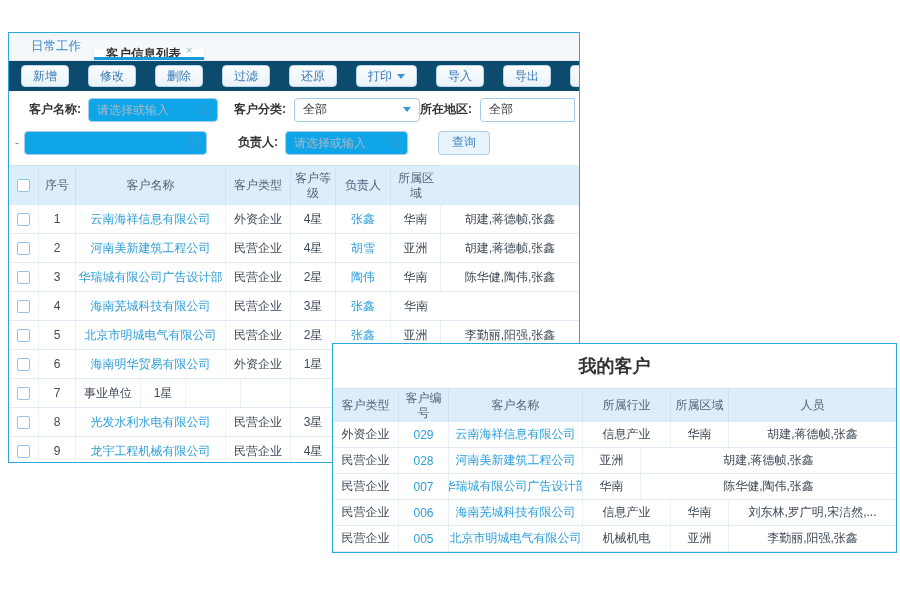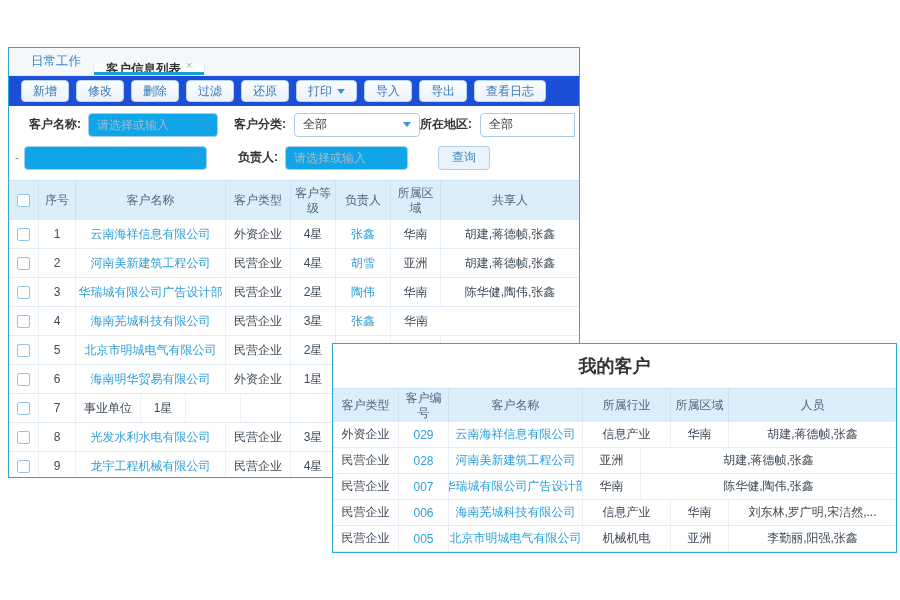--- a/index.html
+++ b/index.html
@@ -1,36 +1,36 @@
 <!DOCTYPE html>
 <html><head>
 <meta charset="utf-8">
 <style>
   * { box-sizing: border-box; margin: 0; padding: 0; }
   html,body { width:900px; height:600px; background:#ffffff;
     font-family:"Liberation Sans","DejaVu Sans",sans-serif; }
   #stage { position:relative; width:900px; height:600px; overflow:hidden; background:#fff; }
 
   
-  .panel1 { position:absolute; left:8px; top:47px; width:572px; height:431px;
+  .panel1 { position:absolute; left:8px; top:32px; width:572px; height:431px;
     background:#fff; border:1px solid #2ba7dd; overflow:hidden; }
 
   .tabbar { height:28px; background:#f4f8fb; border-bottom:1px solid #dfe9f2;
     display:flex; align-items:stretch; padding-left:10px; }
   .tab { display:flex; align-items:center; padding:0 12px; font-size:12.5px;
     color:#3a87c8; cursor:pointer; position:relative; }
   .tab.active { background:#ffffff; color:#333; font-weight:bold;
     border-left:1px solid #e3ecf3; border-right:1px solid #e3ecf3;margin-top:16px; }
   .tab.active::after { content:""; position:absolute; left:0; right:0; bottom:0;
     height:3px; background:#1b9bd8; }
   .tab .close { font-size:11px; color:#9ab4c6; font-weight:normal;
     margin-left:5px; position:relative; top:-5px; cursor:pointer; }
 
-  .toolbar { height:30px; display:flex; align-items:center; gap:7px;
-    padding:0 12px; background:#1d4ed8;text-align:center; }
+  .toolbar { height:30px; display:flex; align-items:center; gap:19px;
+    padding:0 12px; background:#0c4a6e;text-align:center; }
   .tbtn { height:22px; padding:0 11px; display:flex; align-items:center; gap:5px;
     background:linear-gradient(#fbfdfe,#eaf2f9); border:1px solid #b9d6ec;
     border-radius:4px; color:#3878b4; font-size:12px; cursor:pointer; white-space:nowrap; }
   .caret { width:0; height:0; border-left:4px solid transparent;
     border-right:4px solid transparent; border-top:5px solid #3a96d2; }
 
   .filters { padding:2px 0 6px 0; }
   .frow { height:33px; display:flex; align-items:center; font-size:12px; color:#333; }
   .flabel { font-weight:bold; color:#333; white-space:nowrap; }
   .fbox { position:relative; height:24px; border:1px solid #a7cce9; border-radius:4px;
@@ -171,21 +171,20 @@
       <div class="thead">
         <div class="cell c-check">
           <span class="checkbox"></span>
         </div>
         <div class="cell c-idx">序号</div>
         <div class="cell c-name" style="justify-content:center;padding-left:4px">客户名称</div>
         <div class="cell c-type">客户类型</div>
         <div class="cell c-level">客户等级</div>
         <div class="cell c-owner">负责人</div>
         <div class="cell c-region">所属区域</div>
-        <div class="cell c-shared" style="justify-content:center">共享人</div>
       </div>
       <div id="t1body">
           <div class="trow">
             <div class="cell c-check">
               <span class="checkbox"></span>
             </div>
             <div class="cell c-idx">1</div>
             <div class="cell c-name link">云南海祥信息有限公司</div>
             <div class="cell c-type">外资企业</div>
             <div class="cell c-level">4星</div>

